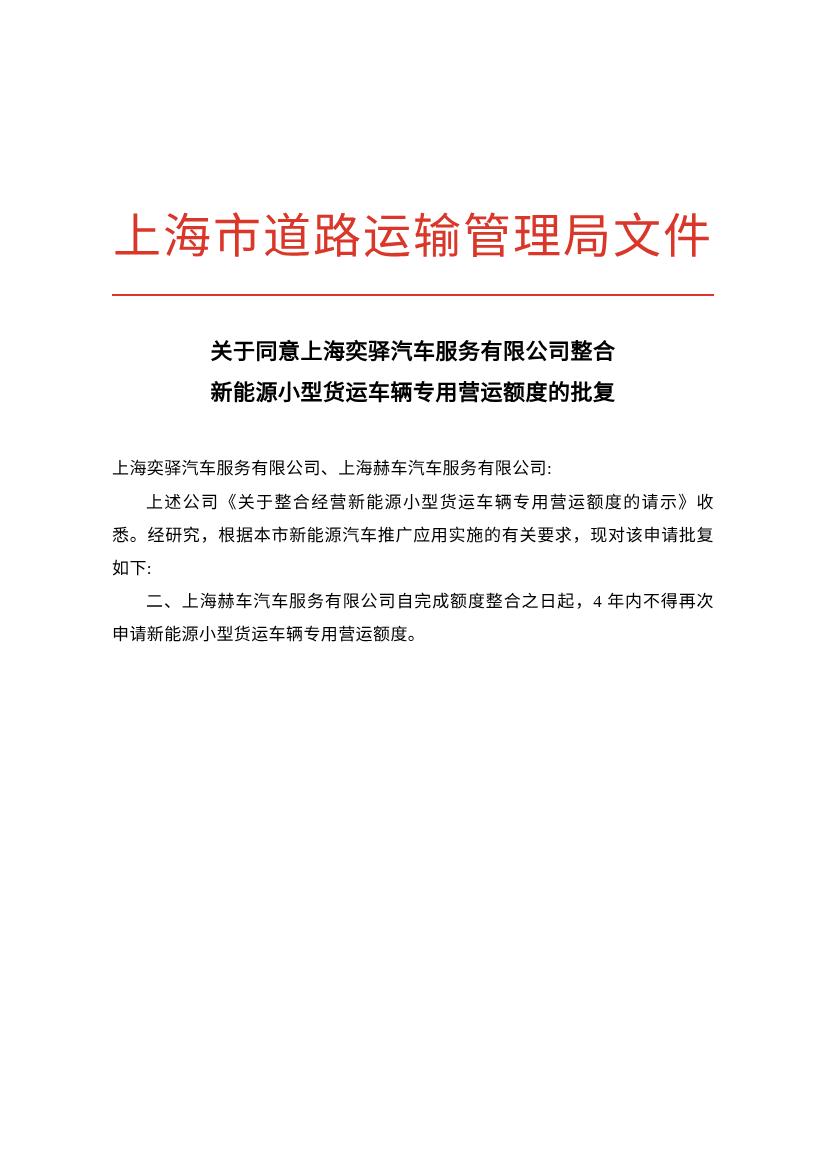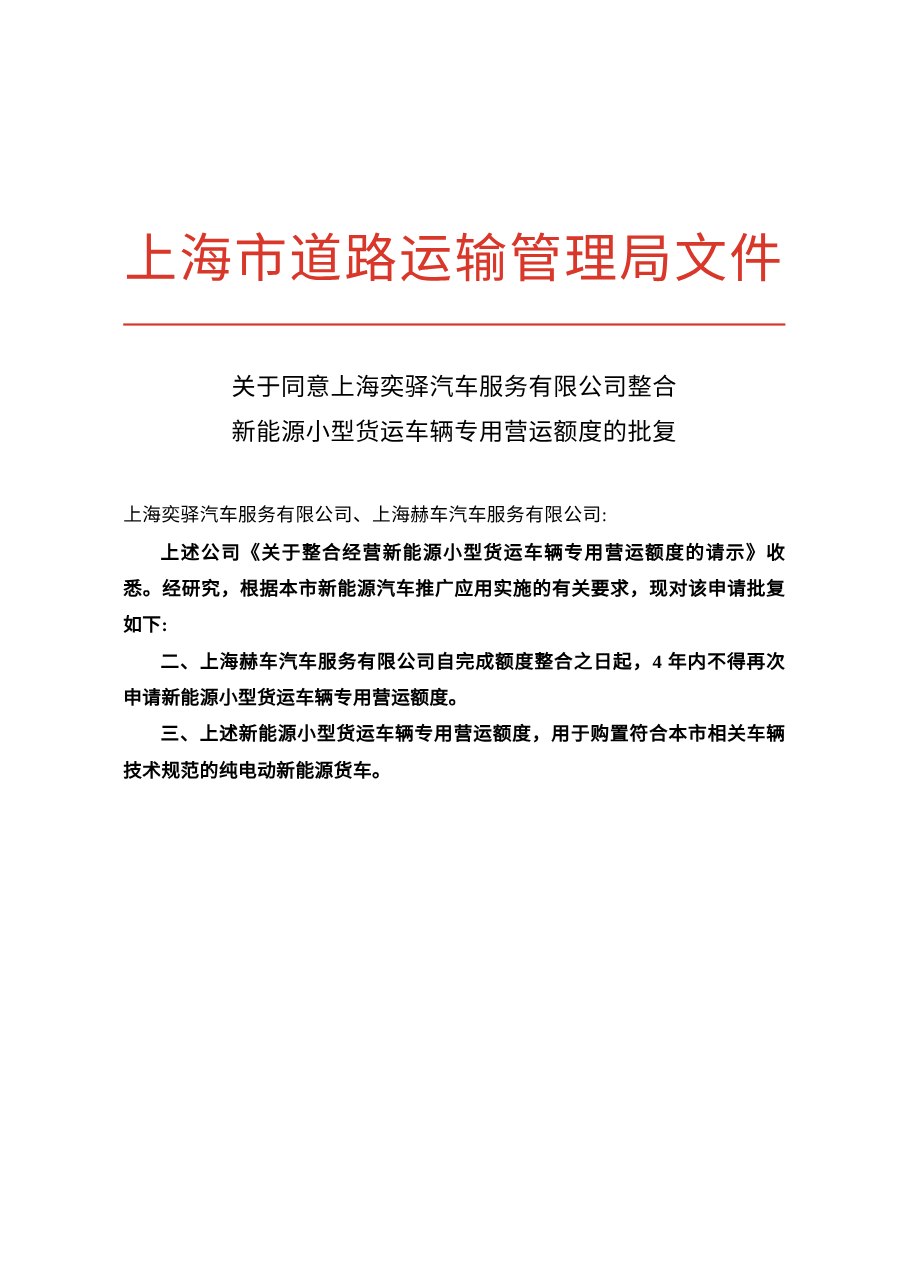--- a/index.html
+++ b/index.html
@@ -43,38 +43,37 @@
   .red-rule {
     margin-top: 28px;
     height: 2.5px;
     background: #d8372a;
     width: 100%;
   }
   .subject {
     margin-top: 36px;
     text-align: center;
     font-size: 22px;
-    font-weight: normal;
+    font-weight: bold;
     line-height: 1.85;
     letter-spacing: 0.5px;
   }
   .body-text {
     margin-top: 39px;
     font-size: 17px;
     line-height: 1.95;
     letter-spacing: 0.4px;
     text-align: justify;
   }
   .para {
     margin: 0;
     padding: 0;
   }
   .para.indent {
     text-indent: 2em;
-    font-weight: bold;
   }
 </style>
 </head>
 <body>
 
 <div class="page">
 
   <div class="doc-title">上海市道路运输管理局文件</div>
 
 
@@ -82,16 +81,15 @@
 
   <div class="subject">
     <div>关于同意上海奕驿汽车服务有限公司整合</div>
     <div>新能源小型货运车辆专用营运额度的批复</div>
   </div>
 
   <div class="body-text">
     <p class="para">上海奕驿汽车服务有限公司、上海赫车汽车服务有限公司:</p>
     <p class="para indent">上述公司《关于整合经营新能源小型货运车辆专用营运额度的请示》收悉。经研究，根据本市新能源汽车推广应用实施的有关要求，现对该申请批复如下:</p>
     <p class="para indent">二、上海赫车汽车服务有限公司自完成额度整合之日起，4 年内不得再次申请新能源小型货运车辆专用营运额度。</p>
-    <p class="para indent">三、上述新能源小型货运车辆专用营运额度，用于购置符合本市相关车辆技术规范的纯电动新能源货车。</p>
   </div>
 
 </div>
 
 </body></html>

